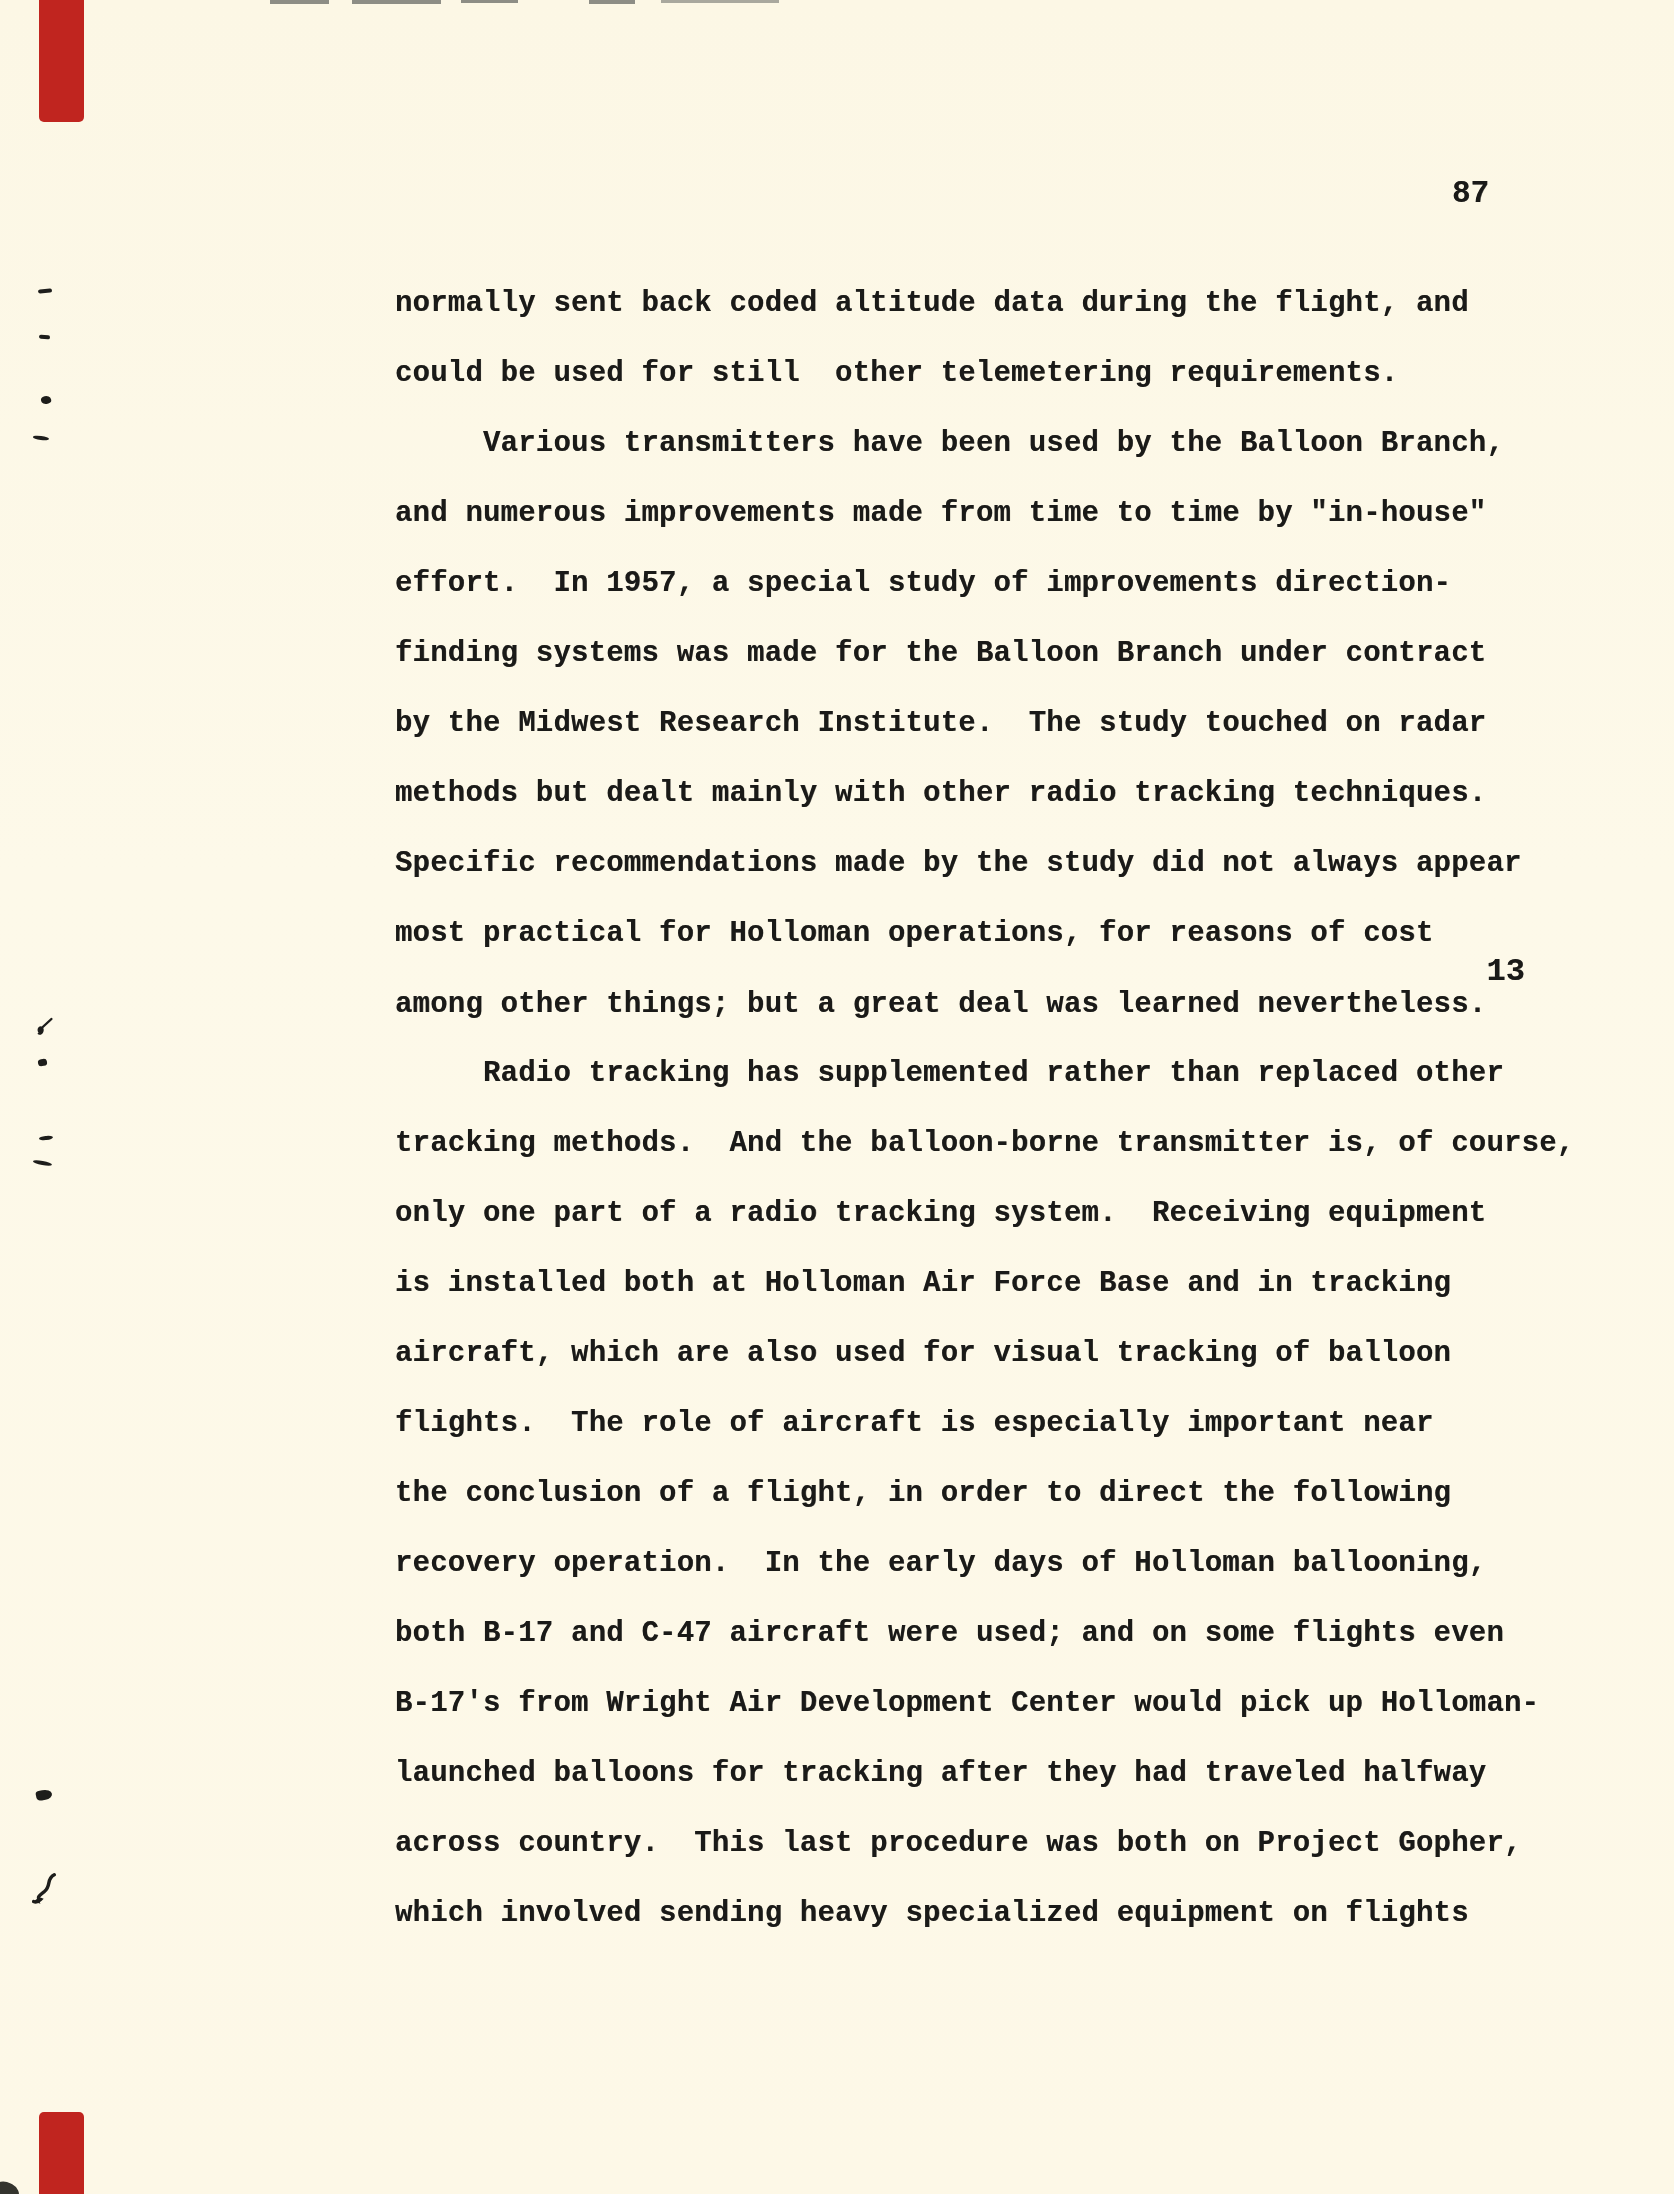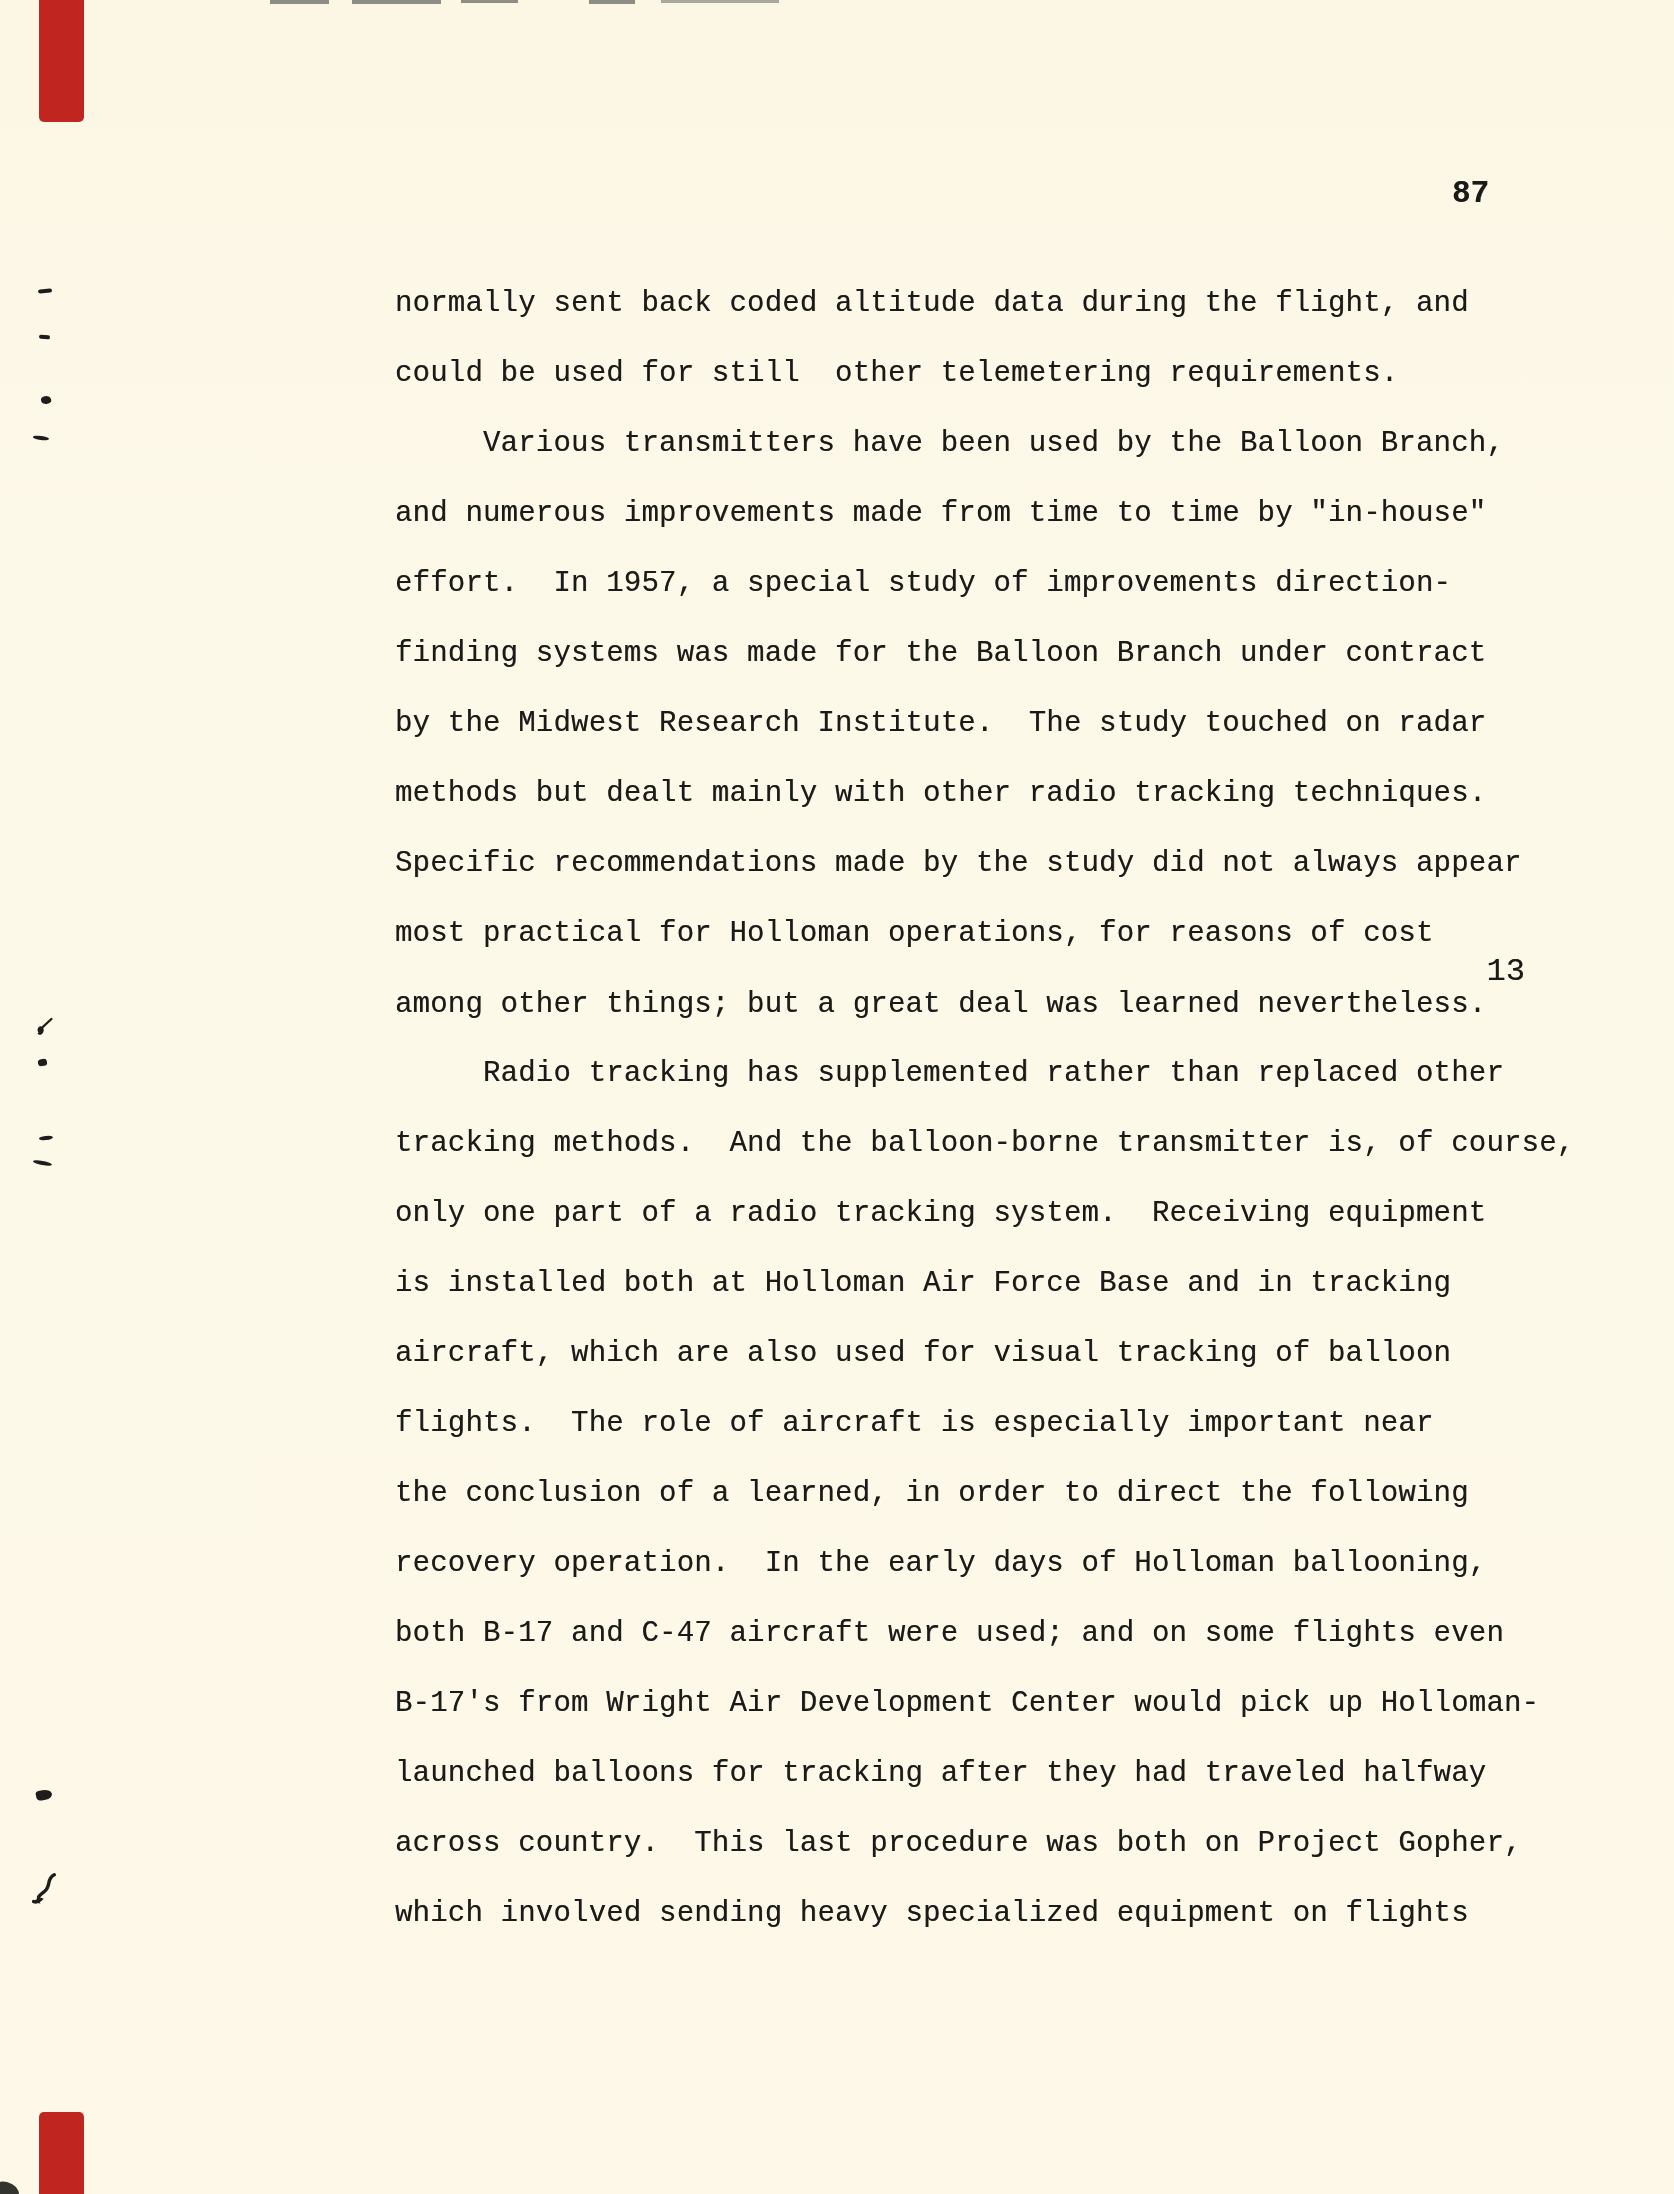--- a/index.html
+++ b/index.html
@@ -20,21 +20,21 @@
   
   .text-block {
     position: absolute;
     left: 395px;
     top: 269px;
   }
   .line {
     height: 70px;
     line-height: 70px;
     font-size: 29px;
-    font-weight: normal;
+    font-weight: bold;
     white-space: pre;
     letter-spacing: 0.2px;
     text-shadow: 0.3px 0.3px 0.4px rgba(20,20,18,0.55);
   }
   .footnote-ref {
     position: relative;
     top: -32px;
     font-size: 32px;
     letter-spacing: 0.2px;
   }
@@ -114,21 +114,21 @@
     <div class="line">methods but dealt mainly with other radio tracking techniques.</div>
     <div class="line">Specific recommendations made by the study did not always appear</div>
     <div class="line">most practical for Holloman operations, for reasons of cost</div>
     <div class="line"><span>among other things; but a great deal was learned nevertheless.</span><span class="footnote-ref">13</span></div>
     <div class="line">     Radio tracking has supplemented rather than replaced other</div>
     <div class="line">tracking methods.  And the balloon-borne transmitter is, of course,</div>
     <div class="line">only one part of a radio tracking system.  Receiving equipment</div>
     <div class="line">is installed both at Holloman Air Force Base and in tracking</div>
     <div class="line">aircraft, which are also used for visual tracking of balloon</div>
     <div class="line">flights.  The role of aircraft is especially important near</div>
-    <div class="line">the conclusion of a learned, in order to direct the following</div>
+    <div class="line">the conclusion of a flight, in order to direct the following</div>
     <div class="line">recovery operation.  In the early days of Holloman ballooning,</div>
     <div class="line">both B-17 and C-47 aircraft were used; and on some flights even</div>
     <div class="line">B-17's from Wright Air Development Center would pick up Holloman-</div>
     <div class="line">launched balloons for tracking after they had traveled halfway</div>
     <div class="line">across country.  This last procedure was both on Project Gopher,</div>
     <div class="line">which involved sending heavy specialized equipment on flights</div>
   </div>
 
   <div class="pm" style="left:38px; top:289px; width:14px; height:3.5px; transform:rotate(-5deg);"></div>
   <div class="pm" style="left:39px; top:335px; width:11px; height:4.2px; transform:rotate(4deg);"></div>

